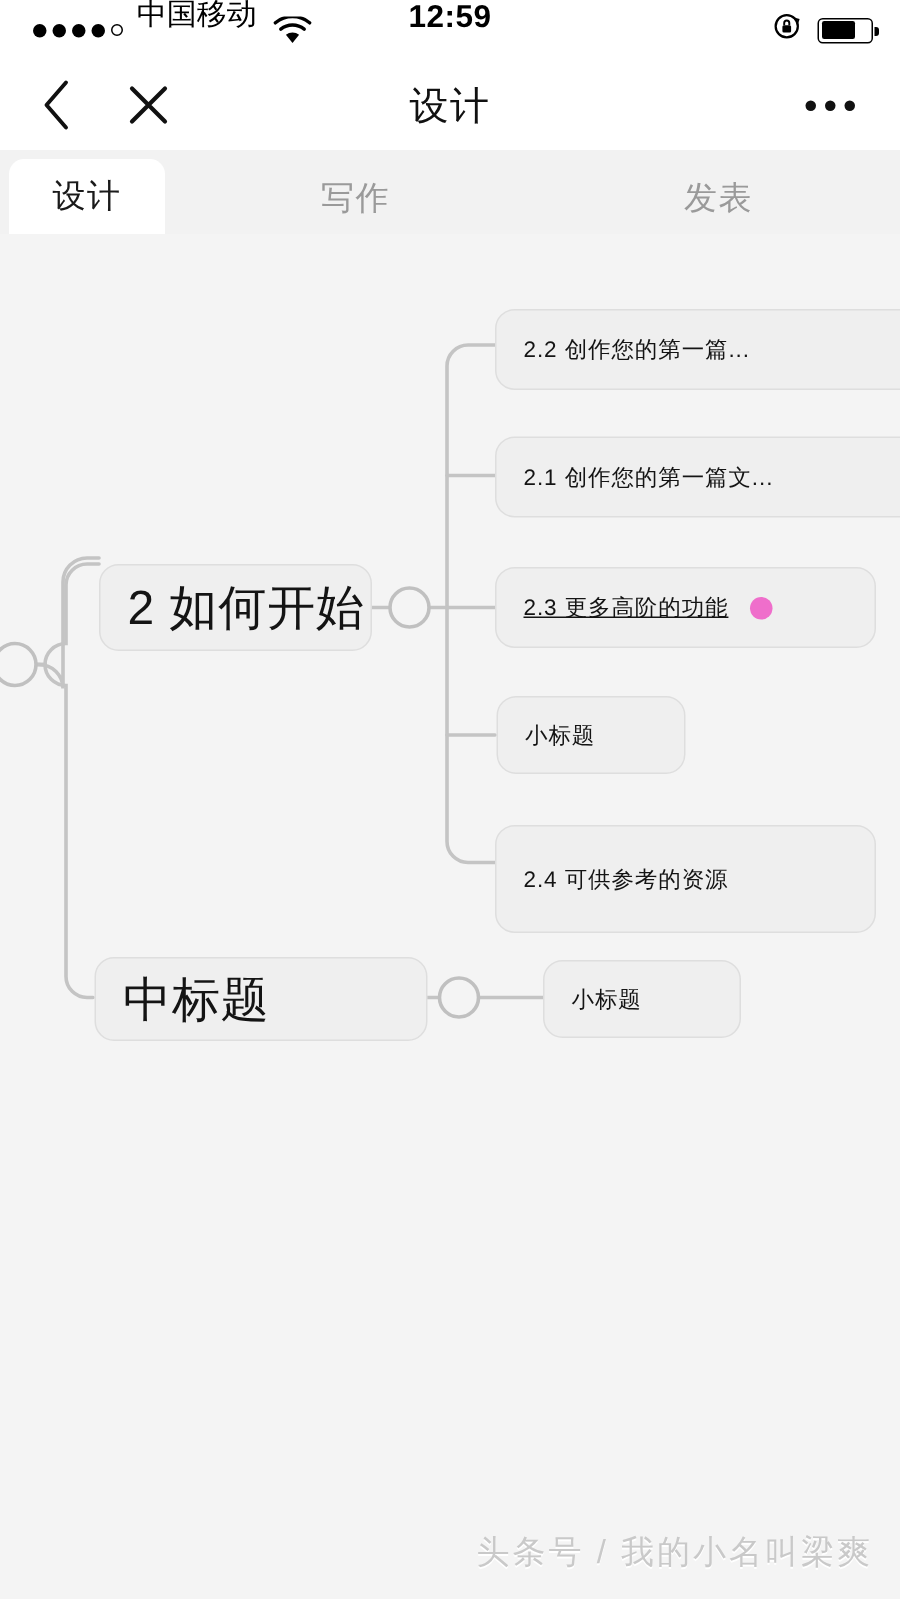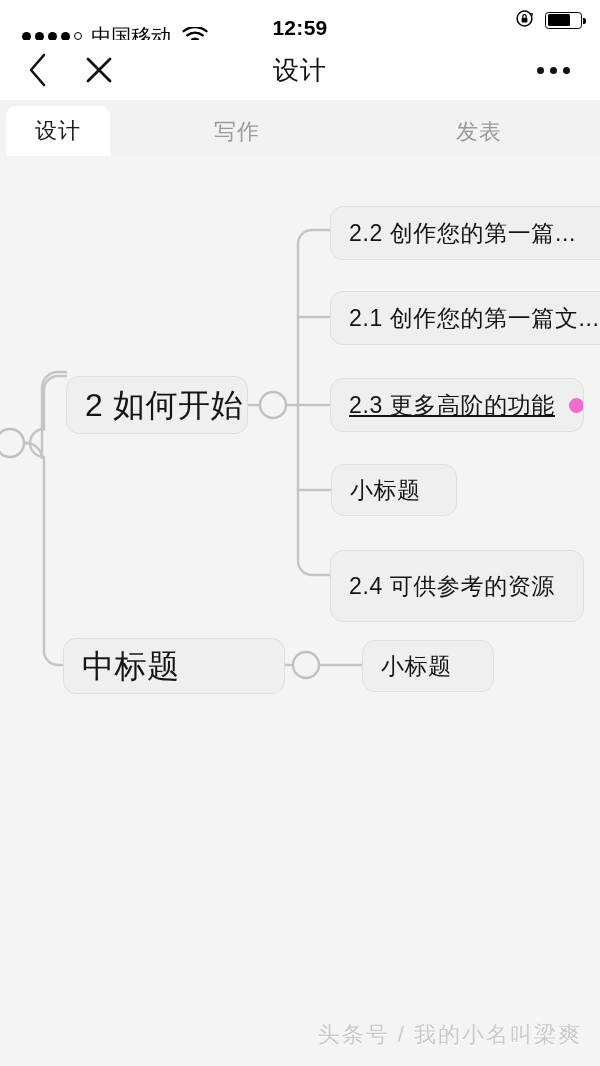--- a/index.html
+++ b/index.html
@@ -24,24 +24,23 @@
     position: absolute;
     left: 0; top: 0;
     width: 600px;
     height: 40px;
     background: #ffffff;
     display: flex;
     align-items: center;
   }
   .sb-left {
     position: absolute;
-    left: 22px; top: 16px;
+    left: 22px; top: 0;
     height: 40px;
     display: flex;
-    align-items: center;
     gap: 9px;
   }
   .sig-dots { display: flex; align-items: center; gap: 4px; }
   .sig-dot {
     width: 9px; height: 9px;
     border-radius: 50%;
     background: #000000;
   }
   .sig-dot.hollow {
     background: transparent;
@@ -54,21 +53,21 @@
     letter-spacing: 0px;
     line-height: 1;
   }
   .wifi { margin-left: 2px; display: flex; align-items: center; }
   .sb-center {
     position: absolute;
     left: 0; top: 0;
     width: 600px;
     height: 40px;
     display: flex;
-    align-items: flex-end;
+    align-items: flex-start;
     justify-content: center;
   }
   .clock {
     font-size: 21px;
     font-weight: 600;
     color: #000000;
     letter-spacing: 0.3px;
   }
   .sb-right {
     position: absolute;
@@ -198,21 +197,21 @@
     border-radius: 13px;
     box-sizing: border-box;
     display: flex;
     align-items: center;
     padding: 0 18px;
     color: #141414;
     white-space: nowrap;
     overflow: hidden;
   }
   .node .txt {
-    font-size: 23px;
+    font-size: 15px;
     letter-spacing: 0.6px;
     line-height: 1;
   }
   .node.big .txt { font-size: 32px; }
   .node .badge {
     width: 15px; height: 15px;
     border-radius: 50%;
     margin-left: 14px;
     flex: 0 0 auto;
   }

